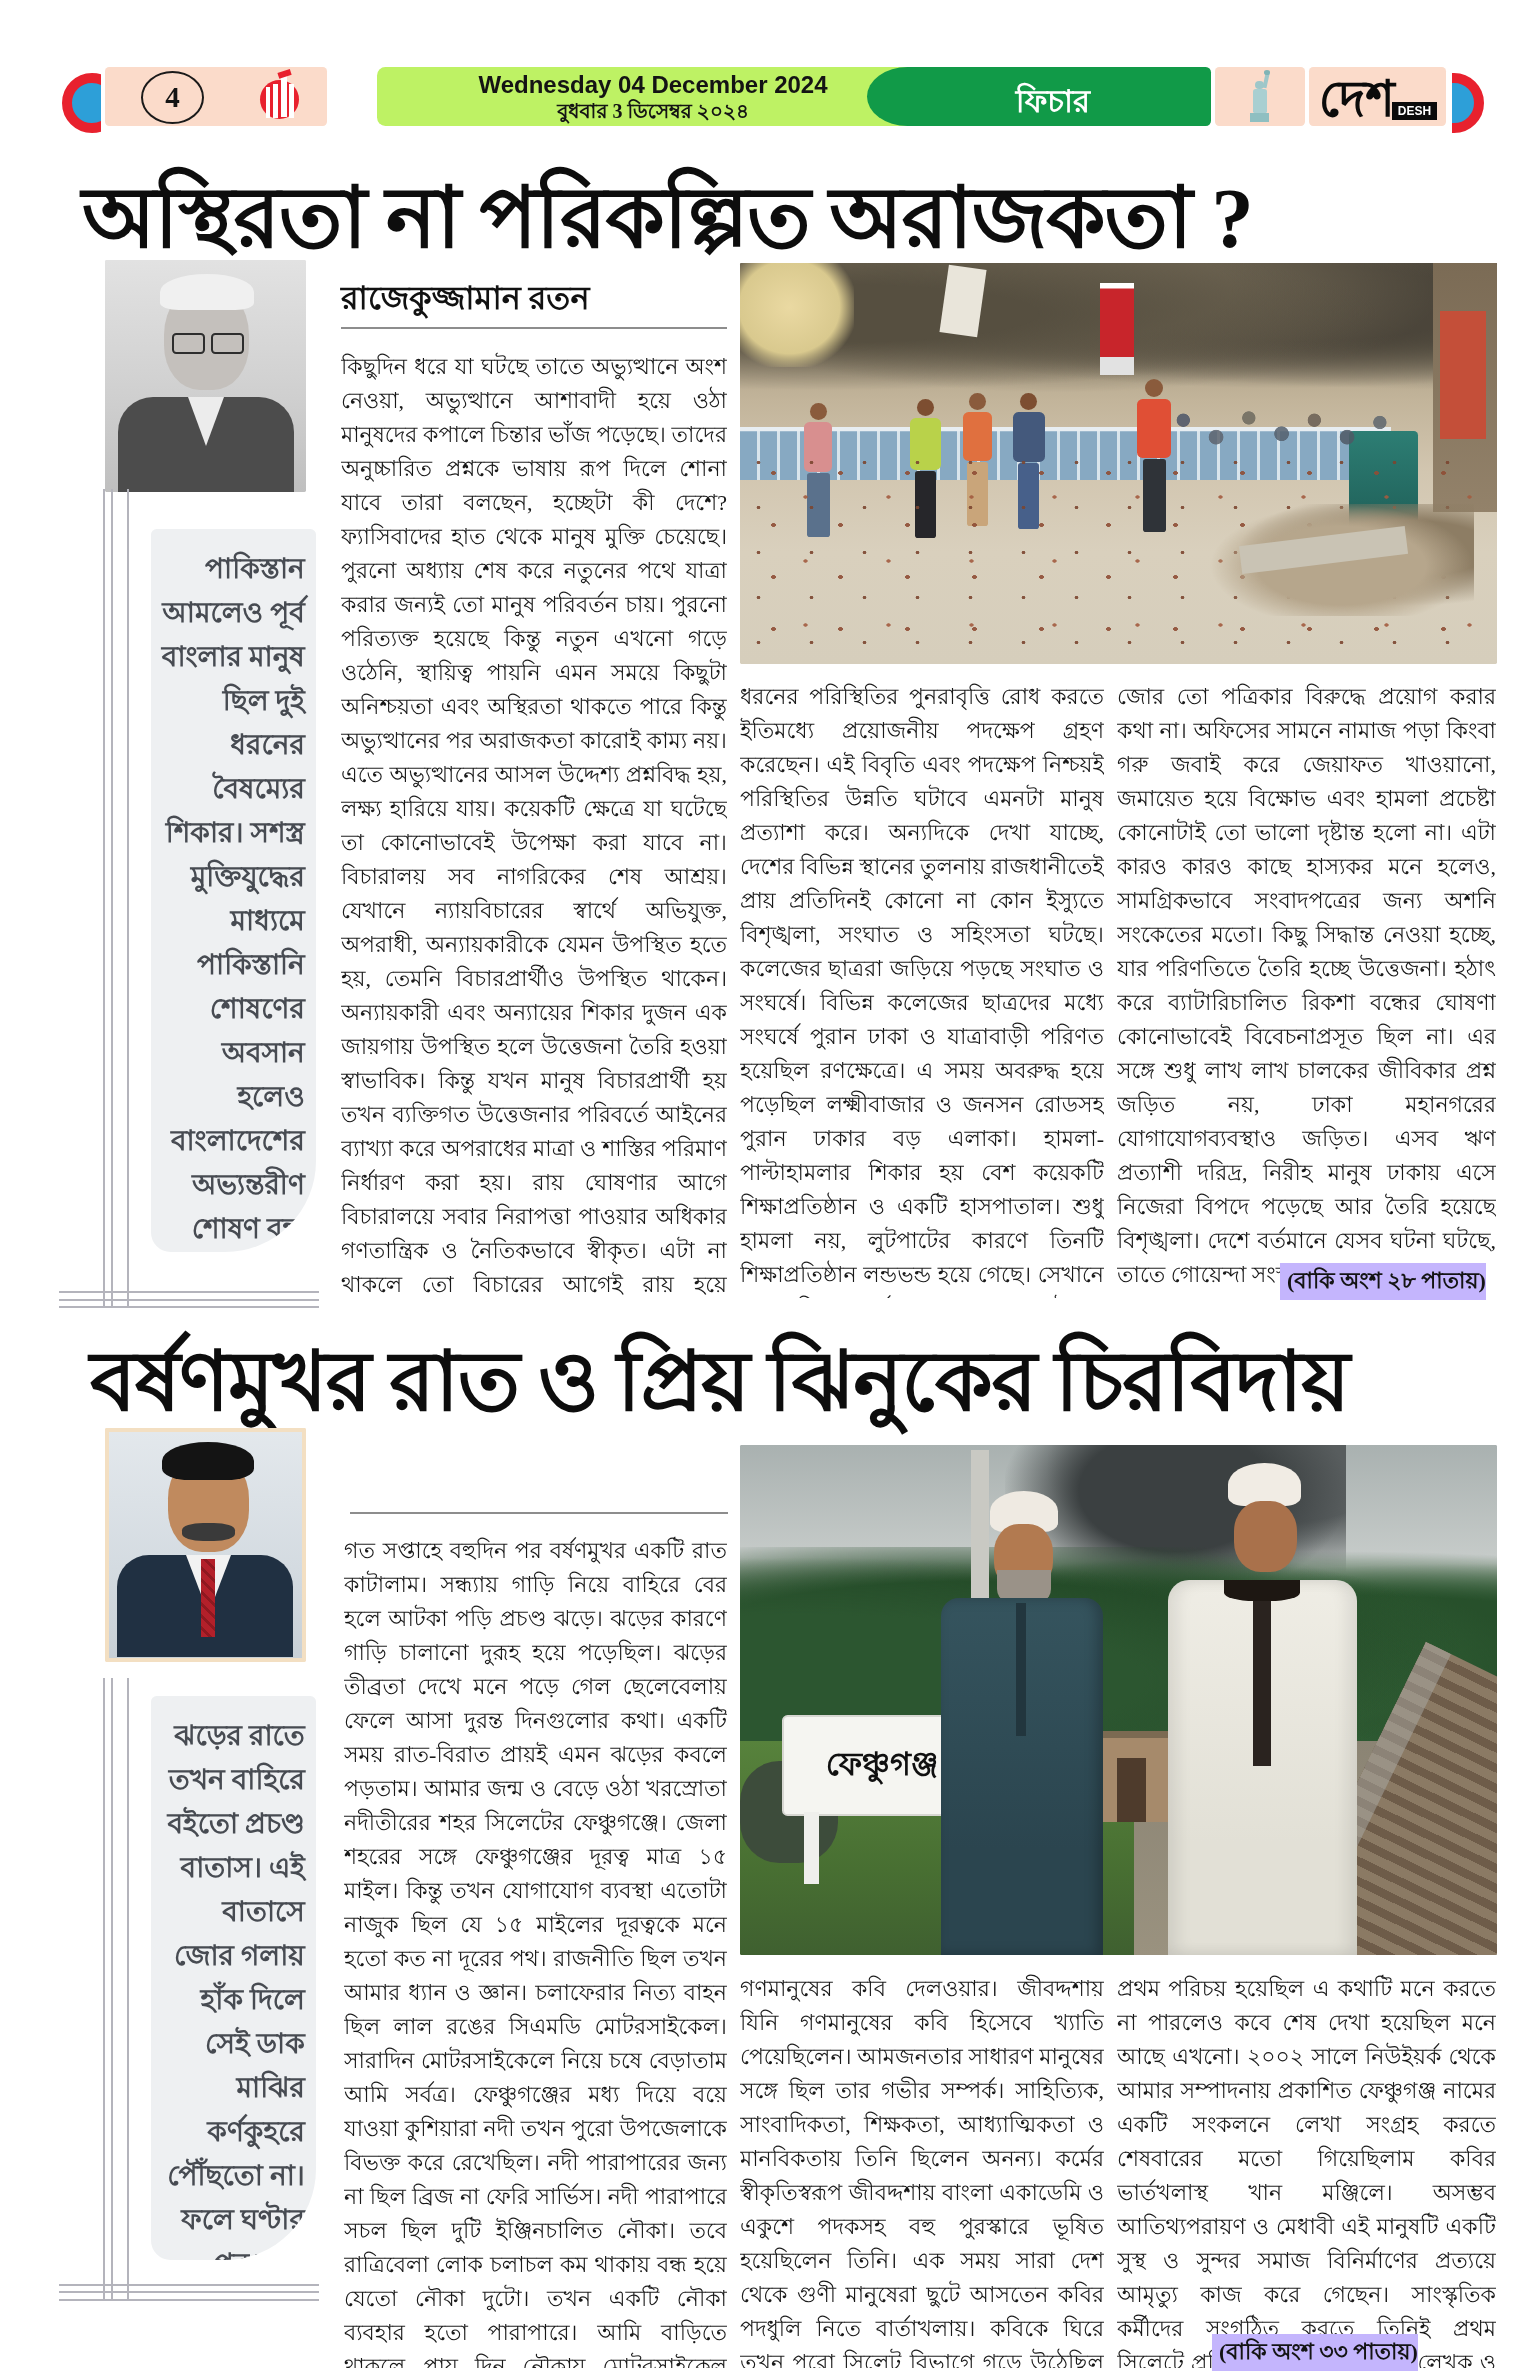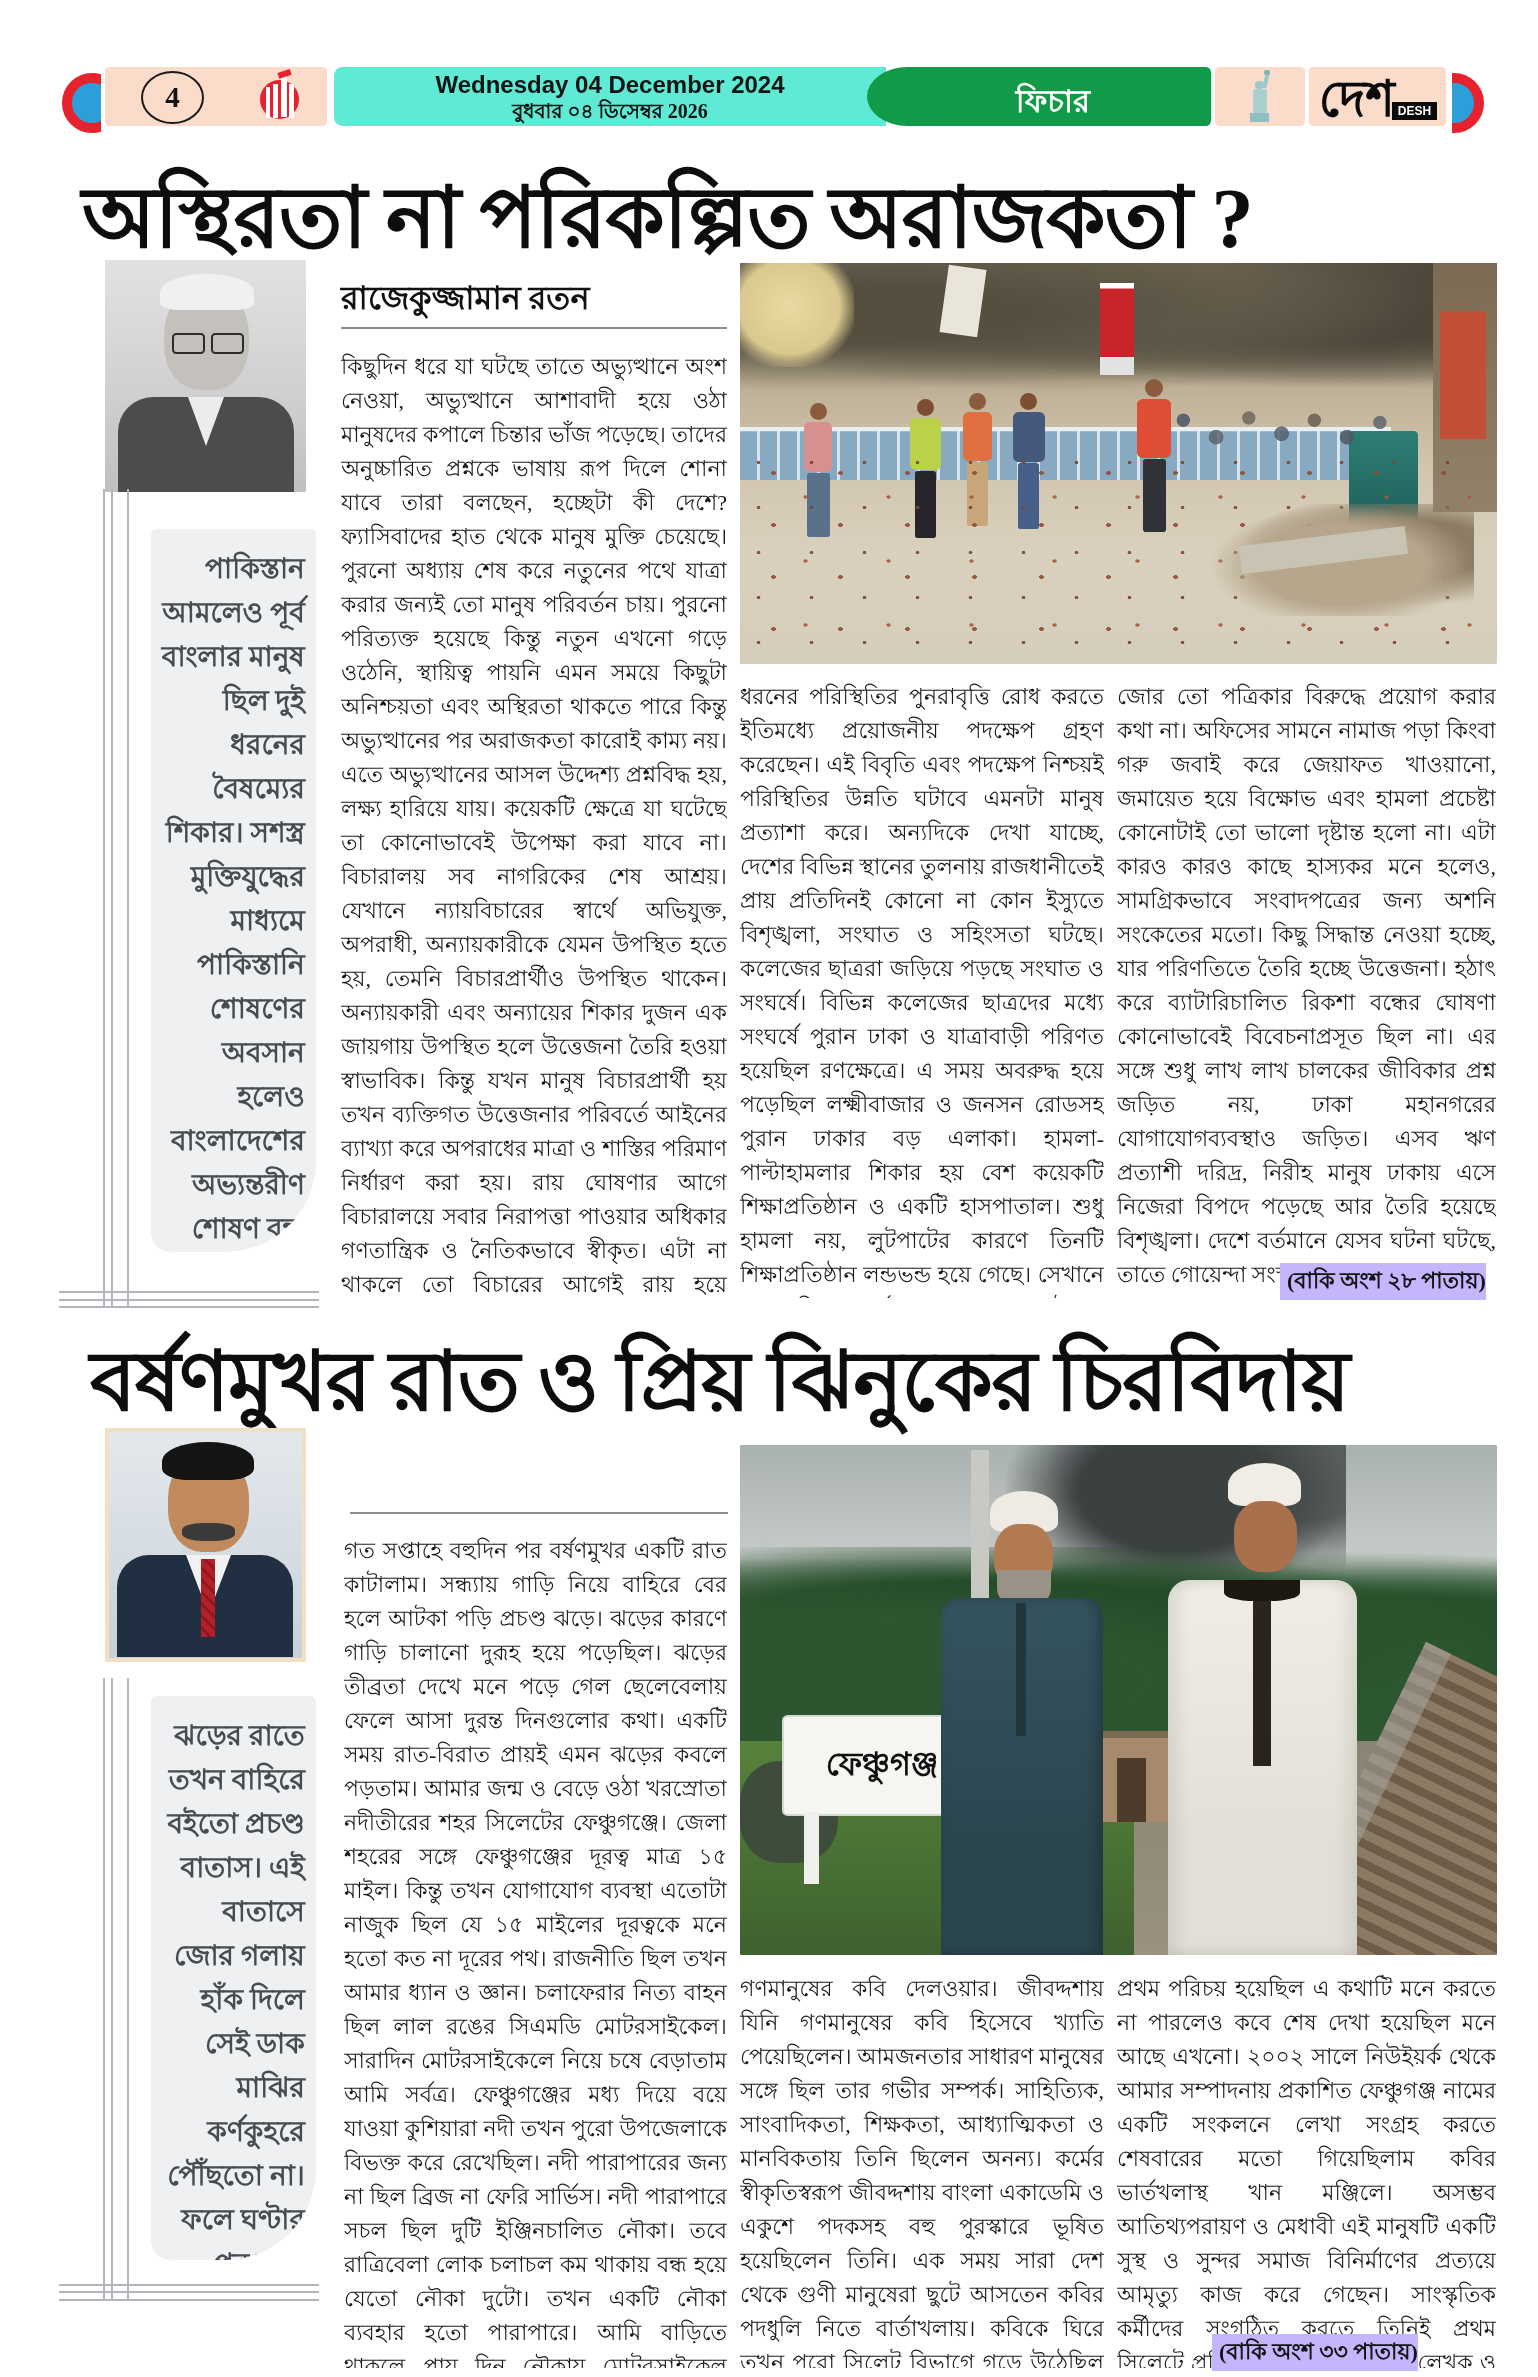--- a/index.html
+++ b/index.html
@@ -1,20 +1,20 @@
 <!DOCTYPE html>
 <html style="font-size:11.2px"><head>
 <meta charset="utf-8">
 <style>
   html,body{margin:0;padding:0;background:#888;}
   #page{position:relative;width:1538px;height:2377px;background:#ffffff;overflow:hidden;
         font-family:"Liberation Serif","DejaVu Serif",serif;color:#141414;}
   .abs{position:absolute;}
   
-  .hdr-band{background:#5eead4;border-radius:8.4px 0 0 8.4px;}
+  .hdr-band{background:#bef264;border-radius:8.4px 0 0 8.4px;margin-left:43px;}
   .hdr-green{background:#119a48;border-radius:77px 9.8px 9.8px 77px / 56px 9.8px 9.8px 56px;font-family:Liberation Mono, monospace;}
   .hdr-peach{background:#fbdbca;border-radius:4.2px;}
   .date-en{font-family:"Liberation Sans","DejaVu Sans",sans-serif;font-weight:bold;font-size:24px;line-height:28px;}
   .date-bn{font-weight:bold;font-size:20px;line-height:24px;}
   .section-label{color:#ffffff;font-weight:bold;font-size:31px;}
   .ring{width:60px;height:60px;border:10.5px solid #e8212e;border-radius:50%;box-sizing:border-box;background:#2d9fd8;}
   .clip{overflow:hidden;}
   
   .headline{font-weight:bold;letter-spacing:-1.4px;color:#0d0d0d;white-space:nowrap;}
   .byline{font-size:32px;font-weight:bold;color:#111;}
@@ -57,21 +57,21 @@
       <div class="abs" style="left:12.6px;top:17px;width:4.9px;height:31px;background:#ffffff;"></div>
       <div class="abs" style="left:20px;top:14px;width:4.9px;height:34px;background:#ffffff;"></div>
       <div class="abs" style="left:28px;top:5.6px;width:5.6px;height:42px;background:#ffffff;"></div>
       <div class="abs" style="left:36px;top:14px;width:4.9px;height:34px;background:#ffffff;"></div>
       <div class="abs" style="left:25px;top:1.4px;width:12.6px;height:5.6px;background:#e8212e;transform:rotate(-18deg);"></div>
     </div>
   </div>
 
   <div class="abs hdr-band" style="left:334px;top:67px;width:552px;height:59px;">
     <div class="abs date-en" style="left:0;top:4.2px;width:552px;text-align:center;">Wednesday 04 December 2024</div>
-    <div class="abs date-bn" style="left:0;top:32px;width:552px;text-align:center;">বুধবার ০৪ ডিসেম্বর 2026</div>
+    <div class="abs date-bn" style="left:0;top:32px;width:552px;text-align:center;">বুধবার 3 ডিসেম্বর ২০২৪</div>
   </div>
 
   <div class="abs hdr-green" style="left:867px;top:67px;width:344px;height:59px;">
     <div class="abs section-label" style="left:42px;top:9.8px;width:288px;text-align:center;">ফিচার</div>
   </div>
 
   <div class="abs hdr-peach" style="left:1215px;top:67px;width:90px;height:59px;">
 
     <div class="abs" style="left:32px;top:4.2px;width:25px;height:50px;">
       <div class="abs" style="left:8.4px;top:9.8px;width:8.4px;height:8.4px;border-radius:50%;background:#9ec7c9;"></div>

